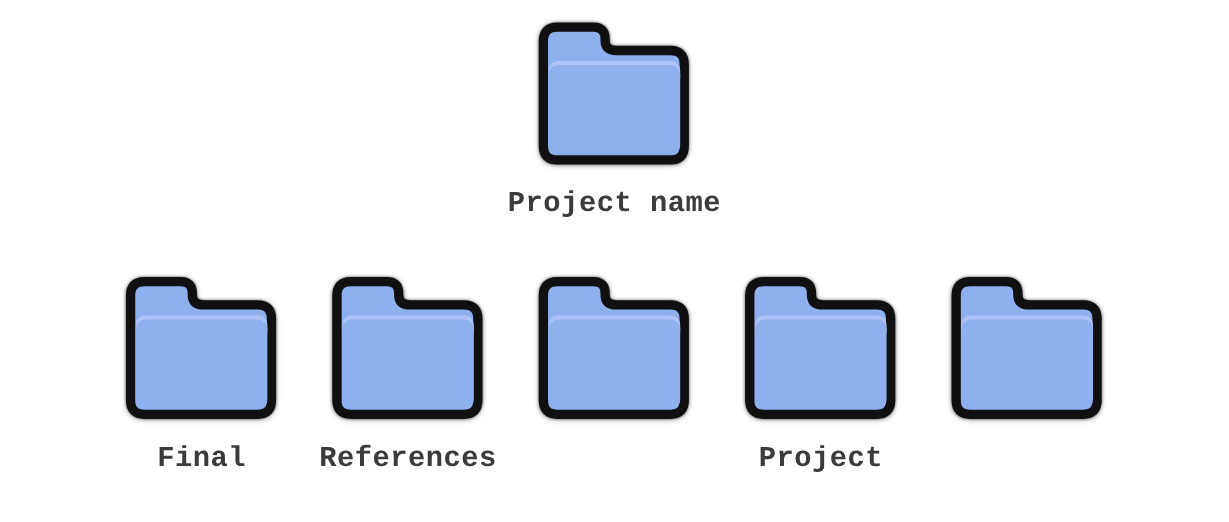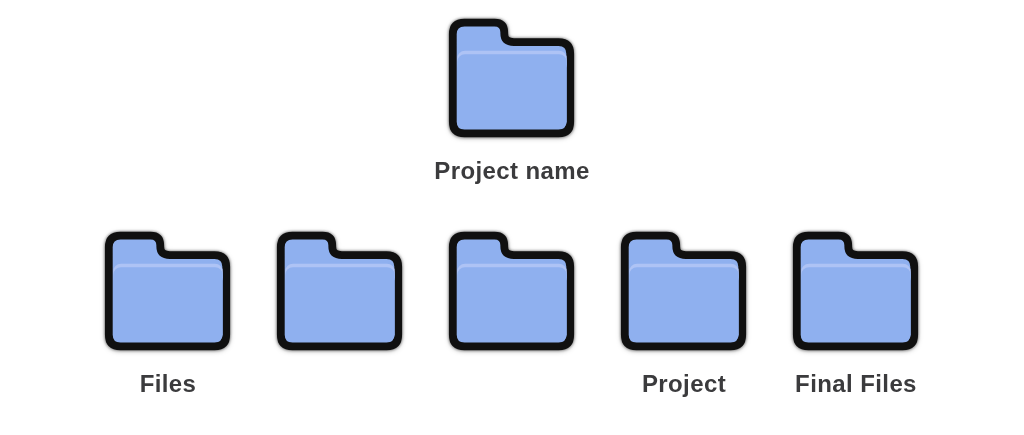--- a/index.html
+++ b/index.html
@@ -3,21 +3,21 @@
 <meta charset="utf-8">
 <style>
   * { margin: 0; padding: 0; box-sizing: border-box; }
   html, body { background: #ffffff; }
 
   .canvas {
     position: relative;
     width: 1024px;
     height: 435px;
     background: var(--canvas-bg, #ffffff);
-    font-family: Liberation Sans, sans-serif;
+    font-family: Liberation Mono, monospace;
     overflow: hidden;
     border-radius: 24px;
   }
 
   .tree {
     display: flex;
     flex-direction: column;
     align-items: center;
     padding-top: 12px;
   }
@@ -106,29 +106,30 @@
     </div>
 
     <div class="children-row">
 
       <div class="node">
         <span class="folder-icon">
           <svg viewBox="0 0 140 134">
               <use href="#folder-shape"></use>
             </svg>
         </span>
-        <span class="folder-label">Files</span>
+        <span class="folder-label">Final</span>
       </div>
 
       <div class="node">
         <span class="folder-icon">
           <svg viewBox="0 0 140 134">
               <use href="#folder-shape"></use>
             </svg>
         </span>
+        <span class="folder-label">References</span>
       </div>
 
       <div class="node">
         <span class="folder-icon">
           <svg viewBox="0 0 140 134">
               <use href="#folder-shape"></use>
             </svg>
         </span>
       </div>
 
@@ -140,18 +141,17 @@
         </span>
         <span class="folder-label">Project</span>
       </div>
 
       <div class="node">
         <span class="folder-icon">
           <svg viewBox="0 0 140 134">
               <use href="#folder-shape"></use>
             </svg>
         </span>
-        <span class="folder-label">Final Files</span>
       </div>
 
     </div>
   </div>
 </div>
 
 </body></html>

